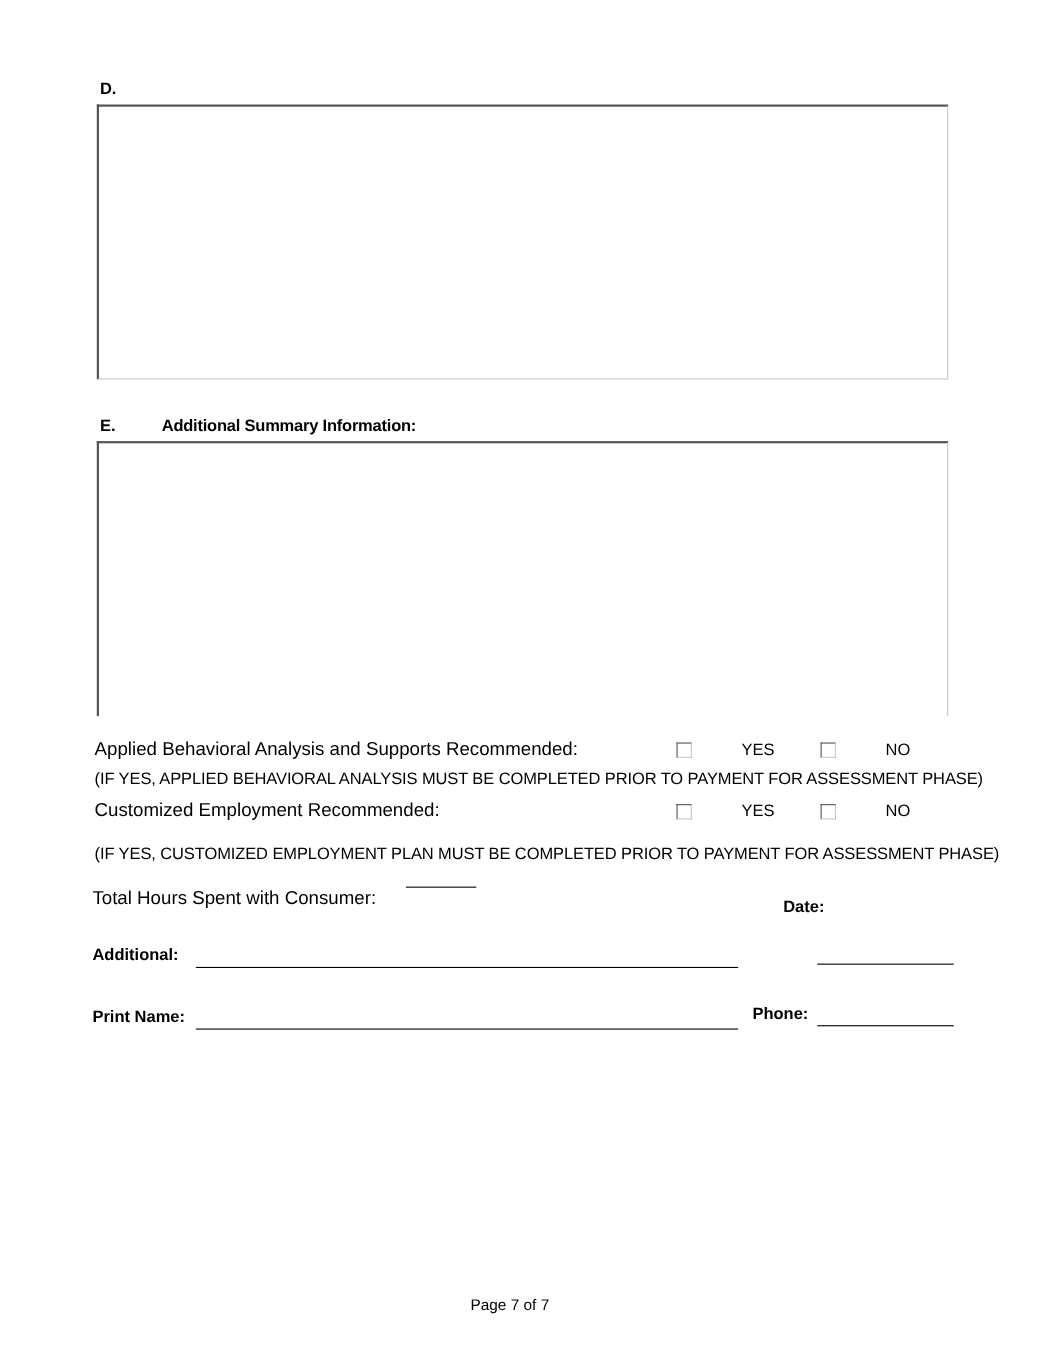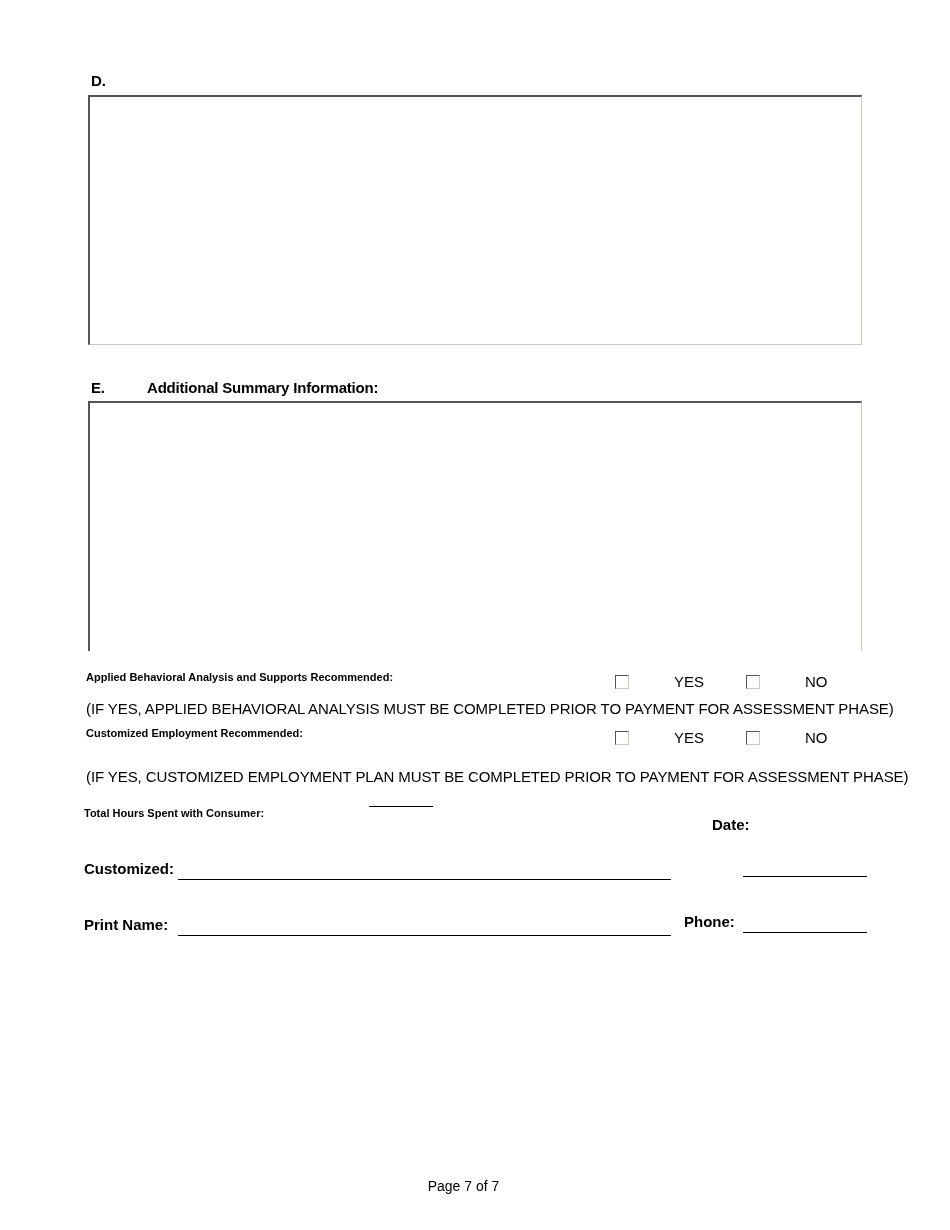--- a/index.html
+++ b/index.html
@@ -5,21 +5,21 @@
     html, body { margin: 0; padding: 0; background: #ffffff; }
     body { width: 950px; height: 1230px; position: relative; font-family: "Liberation Sans", sans-serif; color: #000; overflow: hidden; }
     .abs { position: absolute; }
     .qhead { font-weight: bold; font-size: 15px; letter-spacing: -0.2px; }
     .qletter { position: absolute; left: 91px; }
     .qtext { position: absolute; left: 147px; }
     .textbox { position: absolute; box-sizing: border-box; background: #fff;
       border-top: 2px solid #555; border-left: 2px solid #555;
       border-right: 1px solid #ccc8c0; border-bottom: 1px solid #ccc8c0; }
     .textbox.open-bottom { border-bottom: none; }
-    .bold-label { font-weight: bold; font-size: 11px; }
+    .bold-label { font-weight: normal; font-size: 17px; }
     .note { font-size: 15px; letter-spacing: -0.1px; }
     .cb { position: absolute; width: 14px; height: 14px; box-sizing: border-box;
       border-top: 1px solid #555; border-left: 1px solid #555;
       border-right: 1px solid #ccc8c0; border-bottom: 1px solid #ccc8c0; background: #fff; }
     .cb-label { position: absolute; font-size: 15px; margin-left: 32px; }
     .line { position: absolute; border-bottom: 1.5px solid #000; height: 0; }
     .sig-label { font-weight: bold; font-size: 15px; }
     .footer { font-size: 14px; }
   </style>
 </head>
@@ -46,21 +46,21 @@
 <div class="abs bold-label" style="left:86px;top:727px;">Customized Employment Recommended:</div>
 <div class="cb" style="left:615px;top:731px;"></div>
 <div class="cb-label" style="left:642px;top:729px;">YES</div>
 <div class="cb" style="left:746px;top:731px;"></div>
 <div class="cb-label" style="left:773px;top:729px;">NO</div>
 <div class="abs note" style="left:86px;top:768px;text-align:right;">(IF YES, CUSTOMIZED EMPLOYMENT PLAN MUST BE COMPLETED PRIOR TO PAYMENT FOR ASSESSMENT PHASE)</div>
 
 <div class="abs bold-label" style="left:84px;top:807px;text-align:center;">Total Hours Spent with Consumer:</div>
 <div class="line" style="left:369px;top:806px;width:64px;"></div>
 
-<div class="abs sig-label" style="left:84px;top:860px;">Customized:</div>
+<div class="abs sig-label" style="left:84px;top:860px;">Additional:</div>
 <div class="line" style="left:178px;top:879px;width:493px;"></div>
 <div class="abs sig-label" style="left:684px;top:816px;margin-left:28px;">Date:</div>
 <div class="line" style="left:743px;top:876px;width:124px;"></div>
 
 <div class="abs sig-label" style="left:84px;top:916px;">Print Name:</div>
 <div class="line" style="left:178px;top:935px;width:493px;"></div>
 <div class="abs sig-label" style="left:684px;top:913px;">Phone:</div>
 <div class="line" style="left:743px;top:932px;width:124px;"></div>
 
 <div class="abs footer" style="left:0;width:895px;text-align:center;top:1178px;margin-left:16px;">Page 7 of 7</div>

